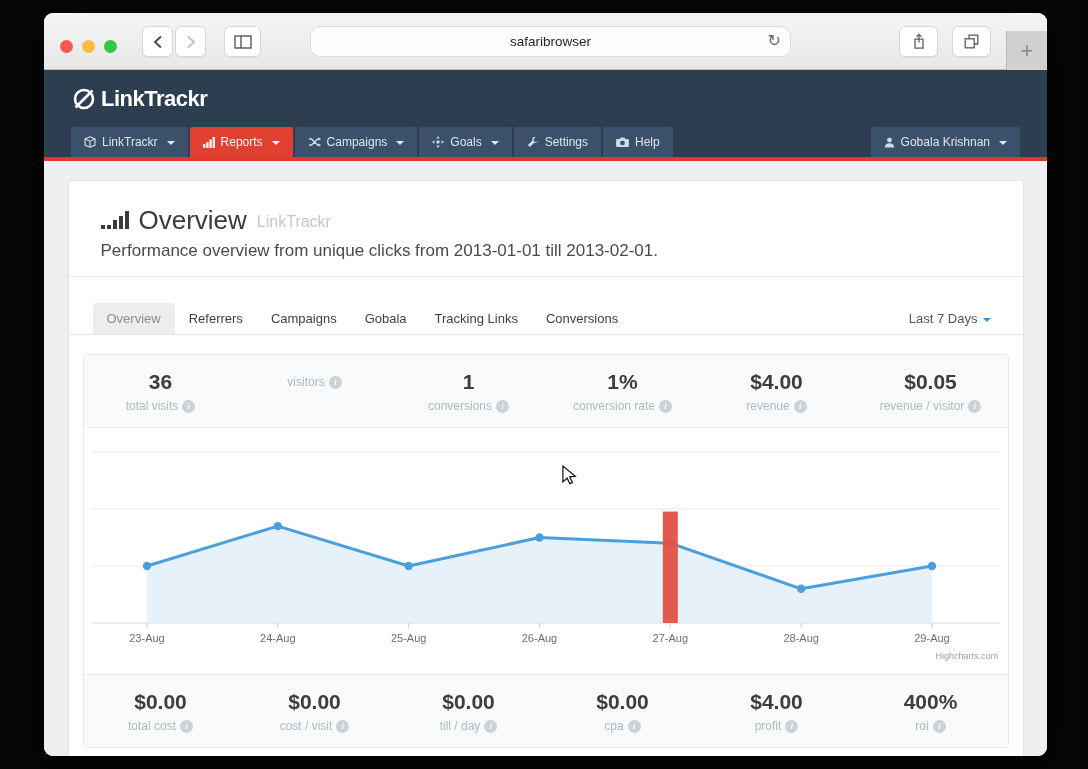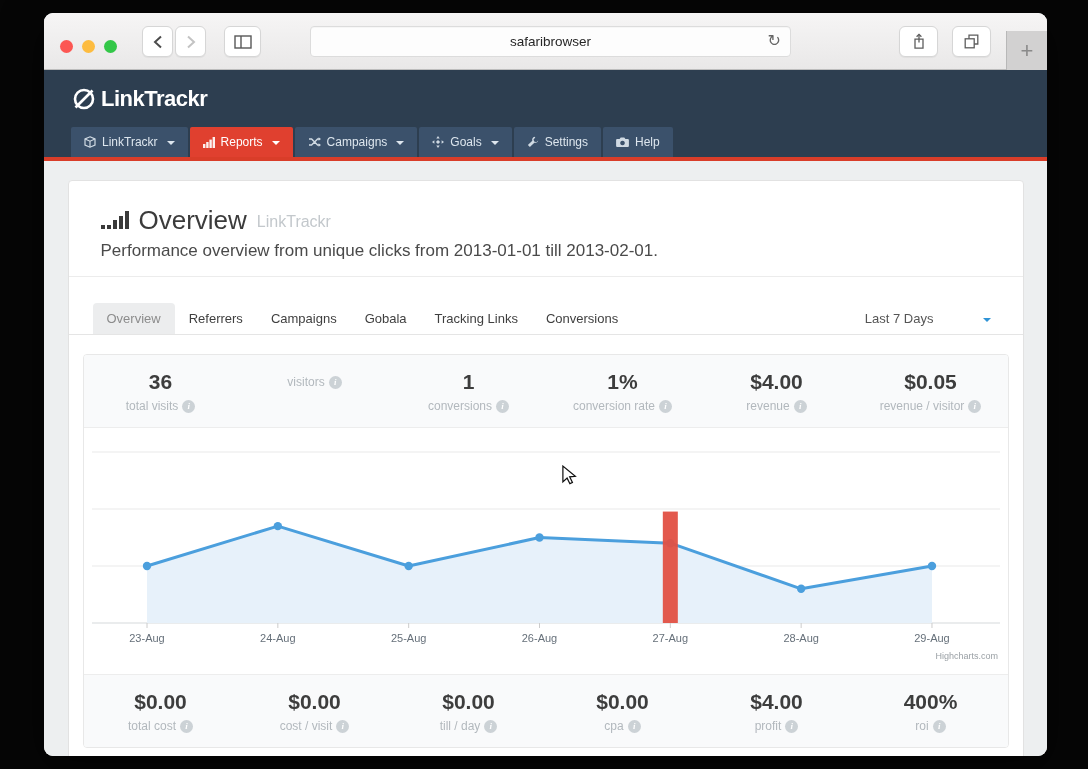--- a/index.html
+++ b/index.html
@@ -12,21 +12,21 @@
   .light{position:absolute;top:27px;width:13px;height:13px;border-radius:50%;}
   .light.red{left:16px;background:#fc5753;}
   .light.yellow{left:38px;background:#fdbc40;}
   .light.green{left:60px;background:#33c748;}
   .cbtn{position:absolute;top:13px;height:31px;background:#fff;border:1px solid #d6d6d6;border-radius:6px;display:flex;align-items:center;justify-content:center;box-shadow:0 1px 1px rgba(0,0,0,.05);}
   .btn-back{left:98px;width:31px;}
   .btn-fwd{left:131px;width:31px;}
   .btn-side{left:180px;width:37px;}
   .btn-share{left:855px;width:39px;}
   .btn-tabs{left:908px;width:39px;}
-  .urlbar{position:absolute;left:266px;top:13px;width:481px;height:31px;background:#fdfdfd;border:1px solid #dcdcdc;border-radius:4px;display:flex;align-items:center;justify-content:center;box-shadow:inset 0 1px 1px rgba(0,0,0,.03);}
+  .urlbar{position:absolute;left:266px;top:13px;width:481px;height:31px;background:#fdfdfd;border:1px solid #dcdcdc;border-radius:10px;display:flex;align-items:center;justify-content:center;box-shadow:inset 0 1px 1px rgba(0,0,0,.03);}
   .urltext{font-size:13.5px;color:#262626;}
   .reload{position:absolute;right:9px;top:4px;font-size:16px;color:#666;}
   .plus-area{position:absolute;right:0;top:18px;width:41px;height:39px;background:#d2d1d1;border-left:1px solid #b8b8b8;display:flex;align-items:center;justify-content:center;}
   .plus-area span{font-size:22px;font-weight:300;color:#8a8a8a;line-height:1;}
 
   
   .appheader{position:absolute;left:0;top:57px;width:100%;height:57px;background:#2d3e50;display:flex;align-items:center;padding-left:27px;}
   .logo{display:flex;align-items:center;gap:4px;color:#fff;}
   .logo-text{font-size:22px;font-weight:bold;color:#fff;letter-spacing:-0.5px;}
 
@@ -46,21 +46,21 @@
   .title-bars{display:flex;align-items:flex-end;gap:2px;padding-bottom:4px;}
   .title-bars i{display:block;width:4px;background:#3a3a3a;}
   .page-title{font-size:26px;color:#3b3b3b;line-height:1;}
   .title-suffix{font-size:16px;color:#c3c8cc;padding-bottom:2px;}
   .subtitle{margin-top:8px;font-size:17px;color:#4a4a4a;}
 
   .tabsrow{display:flex;align-items:flex-end;padding:26px 32px 0 24px;border-bottom:1px solid #e5e5e5;height:58px;}
   .tabs{display:flex;align-items:flex-end;}
   .tab{padding:8px 14px;font-size:13px;color:#3f3f3f;cursor:pointer;border-radius:4px 4px 0 0;}
   .tab.active{background:#ecedee;color:#8c8c8c;}
-  .range{margin-left:auto;font-size:13px;color:#555;cursor:pointer;display:flex;align-items:center;padding-bottom:8px;gap:44px;}
+  .range{margin-left:auto;font-size:13px;color:#555;cursor:pointer;display:flex;align-items:center;padding-bottom:8px;}
   .range .caret{color:#2f93d6;margin-left:5px;}
 
   .panel{margin:19px 14px 0 14px;border:1px solid #e8e8e8;border-radius:4px;overflow:hidden;}
   .stats{display:flex;background:#f9fafb;padding:15px 0 14px;}
   .stats.top{border-bottom:1px solid #ededed;}
   .stats.bottom{border-top:1px solid #ededed;}
   .stat{flex:1;text-align:center;}
   .stat-value{font-size:21px;font-weight:bold;color:#3d3d3d;}
   .stat-label{margin-top:5px;font-size:12px;color:#b2b8bd;display:flex;align-items:center;justify-content:center;gap:4px;}
   .info-i{display:inline-flex;width:13px;height:13px;border-radius:50%;background:#ccd2d6;color:#fff;font-size:9px;font-weight:bold;align-items:center;justify-content:center;font-family:"Liberation Serif",serif;font-style:italic;}
@@ -183,20 +183,30 @@
           </span>
           <span>Settings</span>
         </div>
         <div class="nav-item">
           <span class="nicon">
             <svg width="13" height="12" viewBox="0 0 13 12" fill="currentColor">
               <path fill-rule="evenodd" d="M1.2 3 H3.6 L4.7 1.5 H8.3 L9.4 3 H11.8 A1.1 1.1 0 0 1 12.9 4.1 V10 A1.1 1.1 0 0 1 11.8 11.1 H1.2 A1.1 1.1 0 0 1 0.1 10 V4.1 A1.1 1.1 0 0 1 1.2 3 Z M6.5 4.7 A2.3 2.3 0 1 0 6.501 4.7 Z"></path>
             </svg>
           </span>
           <span>Help</span>
+        </div>
+        <div class="nav-item nav-user">
+          <span class="nicon">
+            <svg width="11" height="11" viewBox="0 0 12 12" fill="currentColor">
+              <circle cx="6" cy="3.3" r="2.6"></circle>
+              <path d="M0.8 11.4 C0.8 8.5 3.1 6.8 6 6.8 C8.9 6.8 11.2 8.5 11.2 11.4 Z"></path>
+            </svg>
+          </span>
+          <span>Gobala Krishnan</span>
+          <span class="caret"></span>
         </div>
       </nav>
 
     <div class="pagebody">
       <div class="card">
 
         <div class="card-head">
           <div class="title-row">
             <span class="title-bars">
               <i style="height:4px"></i>

